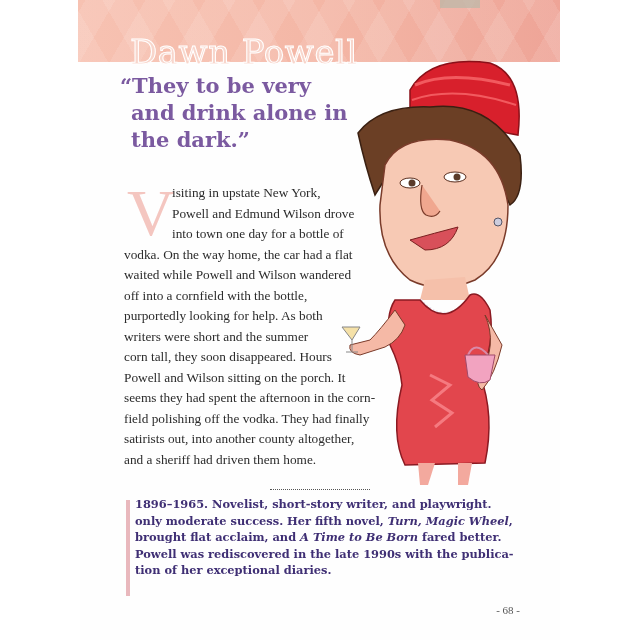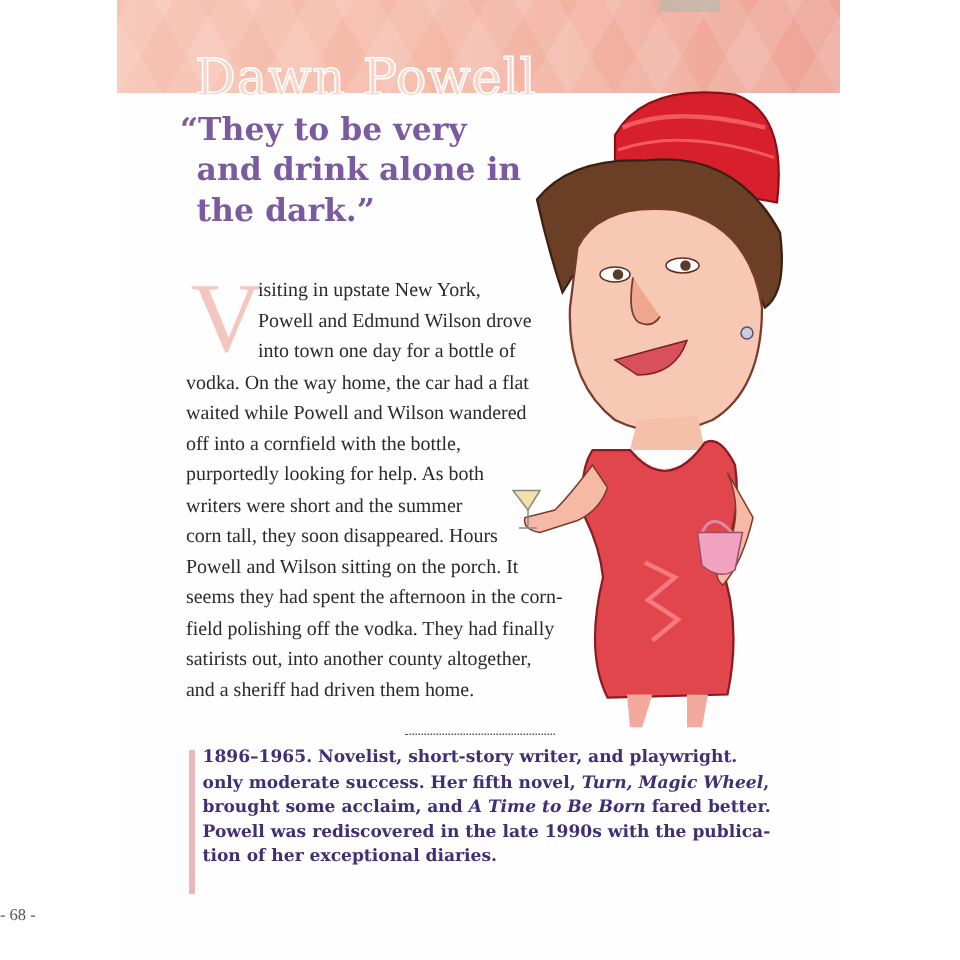--- a/index.html
+++ b/index.html
@@ -23,21 +23,21 @@
   .body-text .line { display:block; white-space:nowrap; }
   .body-text .ind { padding-left:48px; }
   .dropcap { position:absolute; left:127px; top:180px; font-family:"Liberation Serif", serif; font-size:66px; line-height:66px;
     color:#f4c6c0; }
   .divider { position:absolute; left:270px; top:489px; width:100px; border-top:1px dotted #555; }
   .bio-bar { position:absolute; left:126px; top:500px; width:4px; height:96px; background:#e9b8bd; }
   .bio { position:absolute; left:135px; top:496px; width:360px; font-family:"DejaVu Serif", serif; font-weight:bold;
     font-size:11.4px; line-height:16.5px; color:#3f2f74; }
   .bio .line { display:block; white-space:nowrap; }
   .bio i { font-style:italic; }
-  .page-num { position:absolute; left:0; width:520px; top:604px; text-align:left; font-family:"Liberation Serif", serif;
+  .page-num { position:absolute; left:0; width:520px; top:604px; text-align:right; font-family:"Liberation Serif", serif;
     font-size:11px; color:#555; }
   .illustration { position:absolute; left:340px; top:55px; width:200px; height:430px; }
 </style>
 </head>
 <body>
 
 <div class="page"></div>
 
 <div class="banner">
   <div class="banner-corner"></div>
@@ -104,18 +104,18 @@
   <path d="M78 408 L80 430 L88 430 L95 408 Z" fill="#f3a99e"></path>
   <path d="M118 408 L118 430 L128 430 L132 408 Z" fill="#f3a99e"></path>
 </svg>
 
 <div class="divider"></div>
 <div class="bio-bar"></div>
 
 <div class="bio">
   <span class="line">1896–1965. Novelist, short-story writer, and playwright.</span>
   <span class="line"><span>only moderate success. Her fifth novel, </span><i>Turn, Magic Wheel</i><span>,</span></span>
-  <span class="line"><span>brought some acclaim, and </span><i>A Time to Be Born</i><span> fared better.</span></span>
+  <span class="line"><span>brought flat acclaim, and </span><i>A Time to Be Born</i><span> fared better.</span></span>
   <span class="line">Powell was rediscovered in the late 1990s with the publica-</span>
   <span class="line">tion of her exceptional diaries.</span>
 </div>
 
 <div class="page-num">- 68 -</div>
 
 </body></html>

